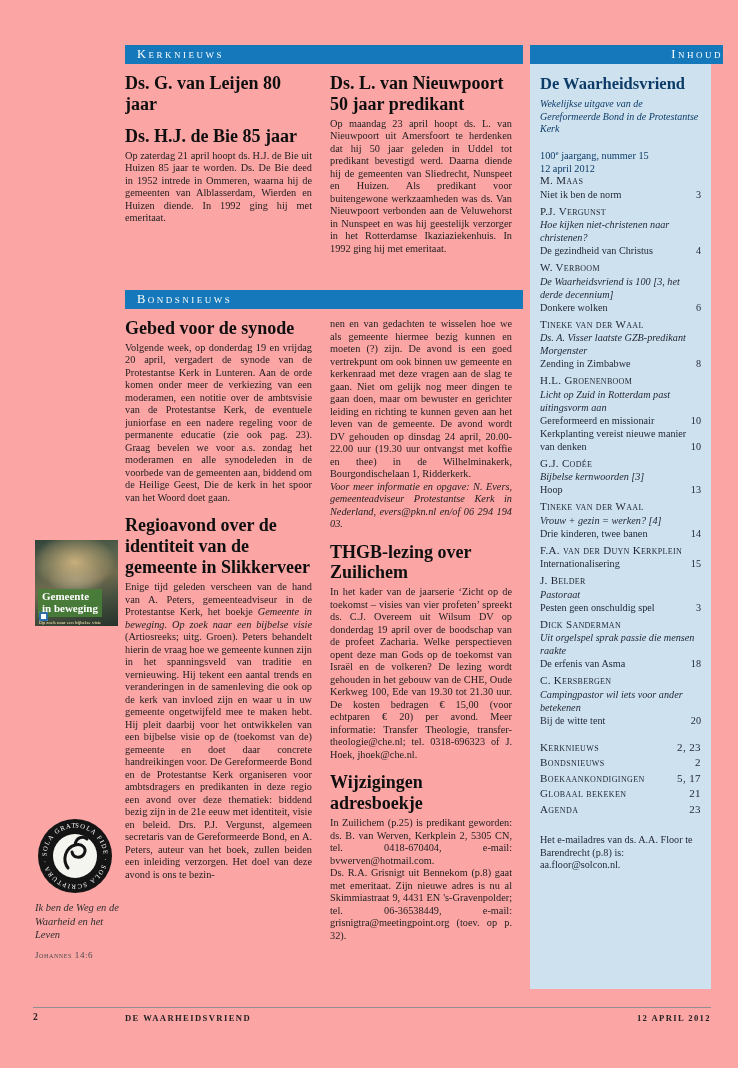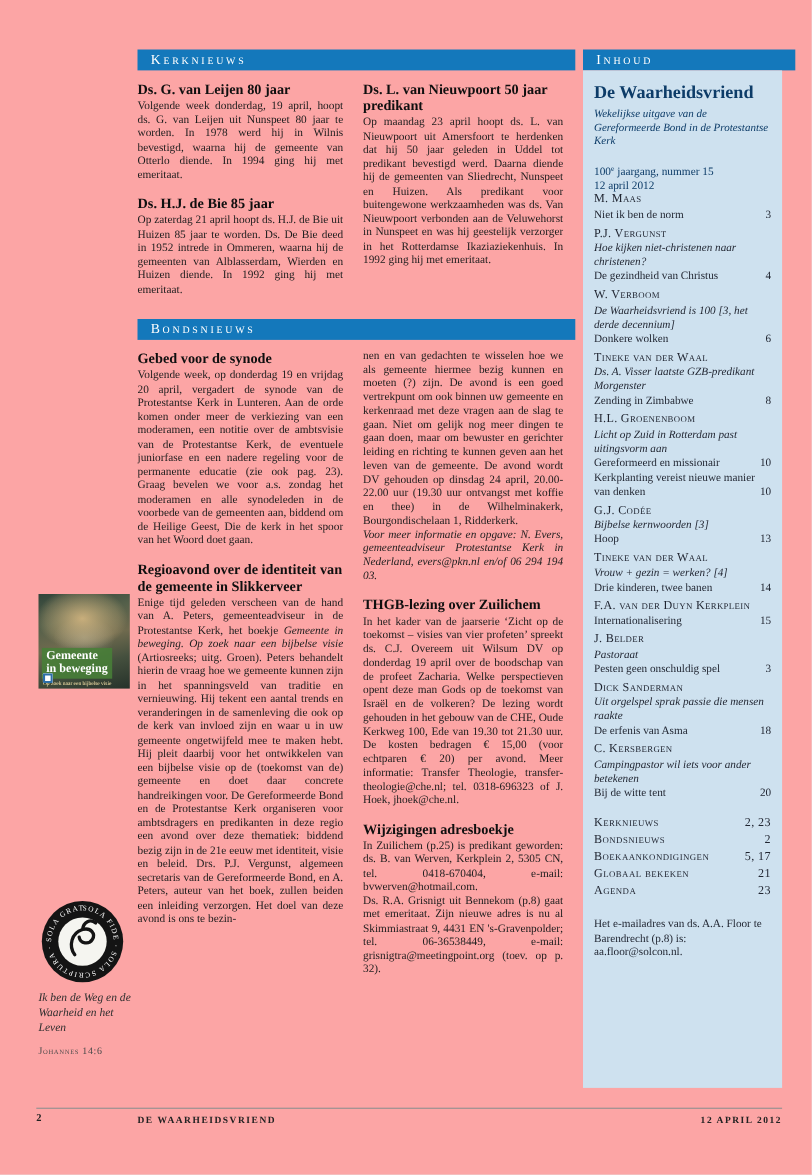--- a/index.html
+++ b/index.html
@@ -2,30 +2,30 @@
 <html><head>
 <meta charset="utf-8">
 <style>
   html,body{margin:0;padding:0;background:#e8e8e8;}
   #app{position:relative;width:738px;height:1068px;background:#fca5a5;overflow:hidden;
        font-family:"Liberation Serif",serif;color:#1d1d1d;}
   
   .bar{position:absolute;height:19px;background:#1478bb;display:flex;align-items:center;padding-left:12px;}
   .bar-label{color:#fff;font-variant:small-caps;letter-spacing:2.5px;font-size:12.5px;line-height:1;}
   #bar-kerk{left:125px;top:45px;width:386px;}
-  #bar-inhoud{left:530px;top:45px;width:181px;}
+  #bar-inhoud{left:530px;top:45px;width:181px;justify-content:flex-end;}
   #bar-bonds{left:125px;top:290px;width:386px;}
   
   .col{position:absolute;text-align:justify;overflow:hidden;}
   #kerk-col1{left:125px;top:73px;width:187px;height:215px;}
   #kerk-col2{left:330px;top:73px;width:182px;height:215px;}
   #bonds-col1{left:125px;top:318px;width:187px;height:670px;}
   #bonds-col2{left:330px;top:318px;width:182px;height:672px;}
   .article{margin-bottom:11px;}
-  .art-title{font-size:13px;font-weight:bold;color:#0f0f0f;line-height:1.16;margin:0 0 3px 0;text-align:left;}
+  .art-title{font-size:18px;font-weight:bold;color:#0f0f0f;line-height:1.16;margin:0 0 3px 0;text-align:left;}
   .para{font-size:10.3px;line-height:12.5px;margin:0;}
   .it{font-style:italic;}
   
   #leftrail{position:absolute;left:33px;top:0;width:88px;height:1068px;}
   #book-cover{position:absolute;left:2px;top:540px;width:83px;height:86px;overflow:hidden;
     background:
       radial-gradient(ellipse 55px 38px at 48% 26%,rgba(206,178,126,.95) 0%,rgba(206,178,126,.25) 60%,rgba(0,0,0,0) 75%),
       radial-gradient(ellipse 40px 26px at 50% 46%,rgba(150,150,130,.8) 0%,rgba(0,0,0,0) 70%),
       linear-gradient(165deg,#31443a 0%,#55604a 28%,#6f6a4e 50%,#45503e 72%,#26322a 100%);}
   #cover-title{position:absolute;left:3px;top:49px;padding:2px 4px 3px 4px;background:rgba(72,128,56,.88);
@@ -75,21 +75,20 @@
   <div class="bar" id="bar-inhoud">
     <span class="bar-label">Inhoud</span>
   </div>
   <div class="bar" id="bar-bonds">
     <span class="bar-label">Bondsnieuws</span>
   </div>
 
   <section class="col" id="kerk-col1">
     <article class="article">
         <h3 class="art-title">Ds. G. van Leijen 80 jaar</h3>
-        <p class="para"><span>Volgende week donderdag, 19 april, hoopt ds. G. van Leijen uit Nunspeet 80 jaar te worden. In 1978 werd hij in Wilnis bevestigd, waarna hij de gemeente van Otterlo diende. In 1994 ging hij met emeritaat.</span></p>
       </article>
     <article class="article">
         <h3 class="art-title">Ds. H.J. de Bie 85 jaar</h3>
         <p class="para"><span>Op zaterdag 21 april hoopt ds. H.J. de Bie uit Huizen 85 jaar te worden. Ds. De Bie deed in 1952 intrede in Ommeren, waarna hij de gemeenten van Alblasserdam, Wierden en Huizen diende. In 1992 ging hij met emeritaat.</span></p>
       </article>
   </section>
   <section class="col" id="kerk-col2">
     <article class="article">
         <h3 class="art-title">Ds. L. van Nieuwpoort 50 jaar predikant</h3>
         <p class="para"><span>Op maandag 23 april hoopt ds. L. van Nieuwpoort uit Amersfoort te herdenken dat hij 50 jaar geleden in Uddel tot predikant bevestigd werd. Daarna diende hij de gemeenten van Sliedrecht, Nunspeet en Huizen. Als predikant voor buitengewone werkzaamheden was ds. Van Nieuwpoort verbonden aan de Veluwehorst in Nunspeet en was hij geestelijk verzorger in het Rotterdamse Ikaziaziekenhuis. In 1992 ging hij met emeritaat.</span></p>

